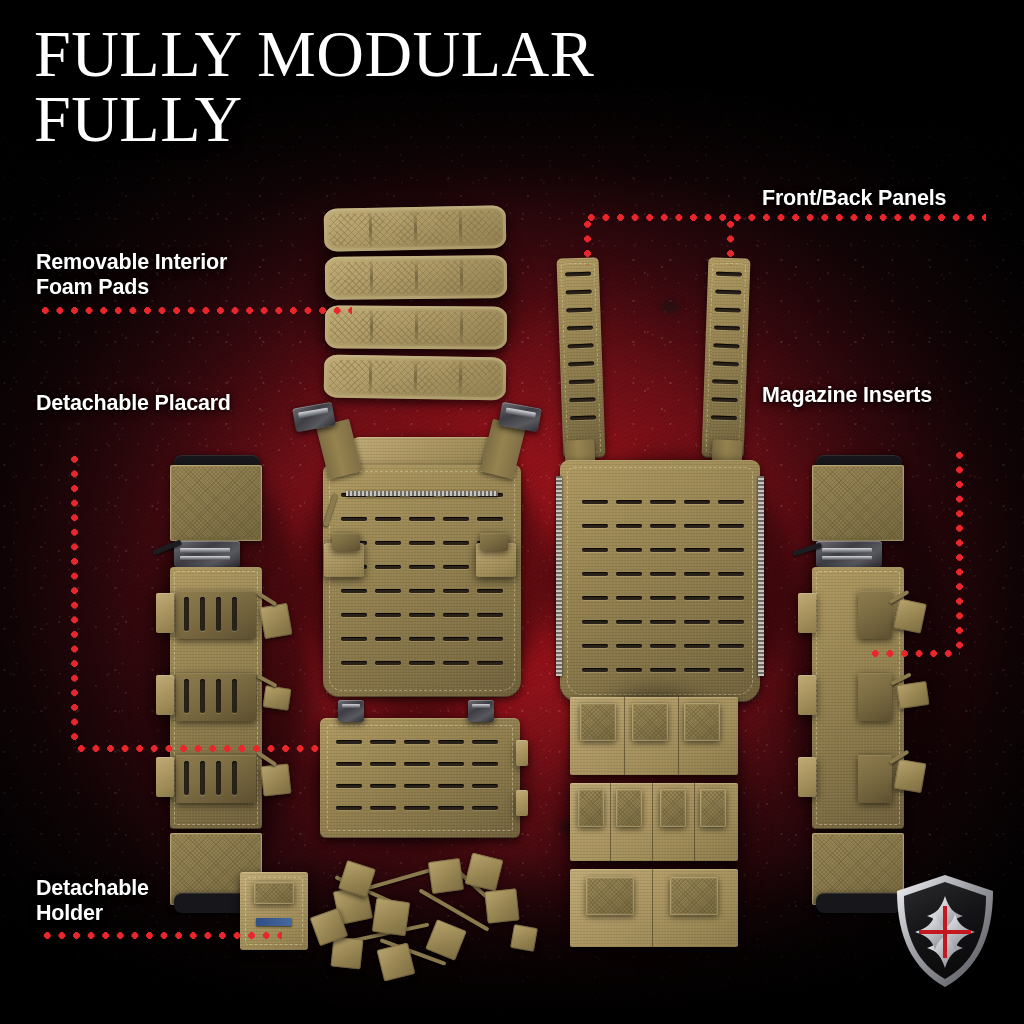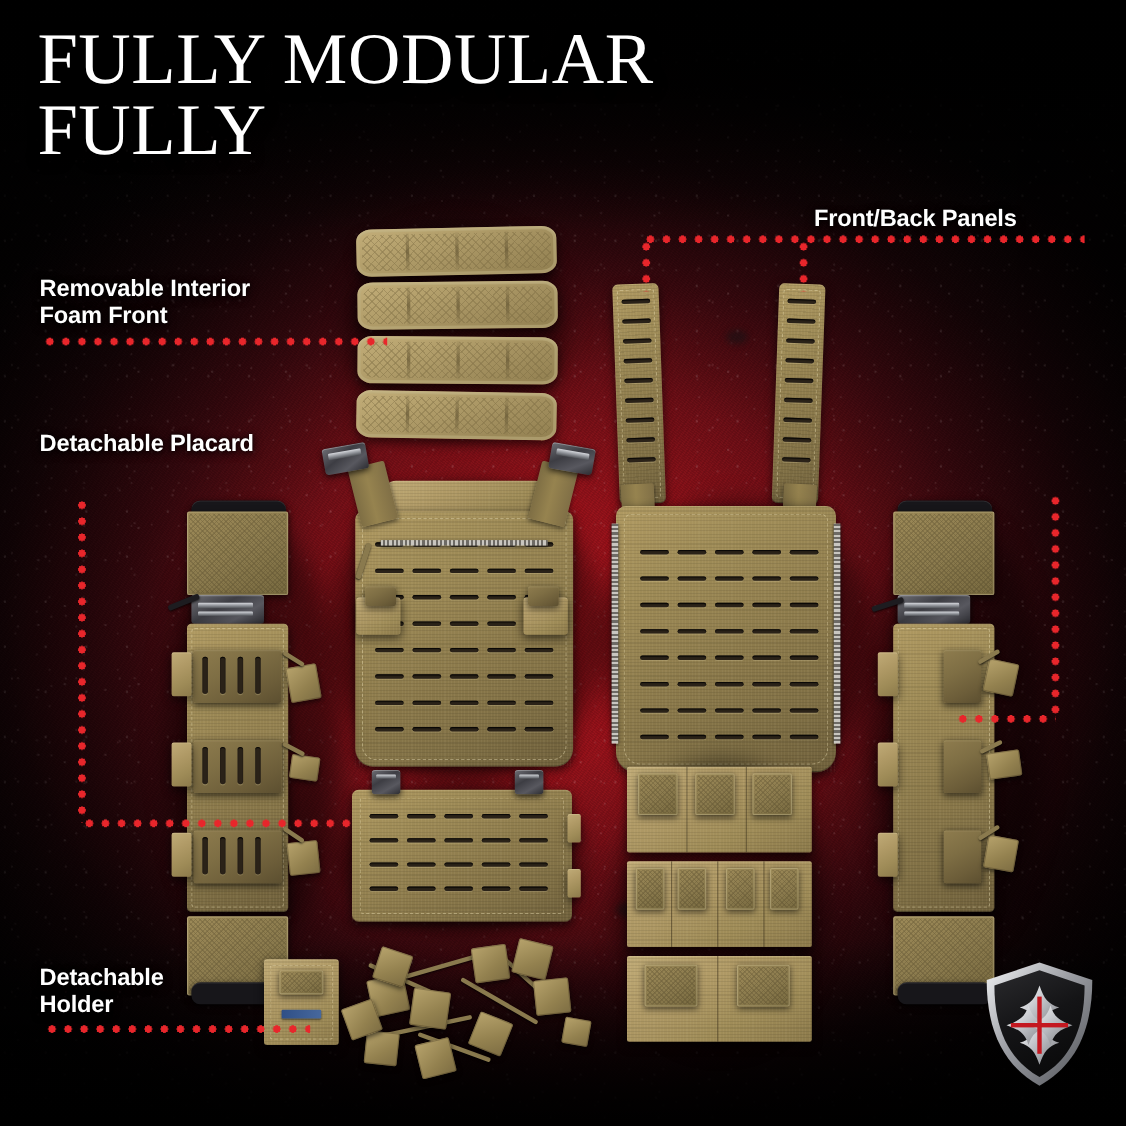--- a/index.html
+++ b/index.html
@@ -558,37 +558,38 @@
 
   <div class="dot-h" style="left:584px;top:214px;width:402px;"></div>
   <div class="dot-v" style="left:584px;top:217px;height:48px;"></div>
   <div class="dot-v" style="left:727px;top:217px;height:48px;"></div>
 
   <div class="dot-v" style="left:956px;top:448px;height:205px;"></div>
   <div class="dot-h" style="left:868px;top:650px;width:92px;"></div>
 
   <div class="callout" style="left:36px;top:250px;">
     <span>Removable Interior</span>
-    <span>Foam Front</span>
+    <span>Foam Pads</span>
   </div>
 
   <div class="callout" style="left:36px;top:391px;">
     <span>Detachable Placard</span>
   </div>
 
   <div class="callout" style="left:36px;top:876px;">
     <span>Detachable</span>
     <span>Holder</span>
   </div>
 
-  <div class="callout right" style="left:740px;top:186px;">
+  <div class="callout right" style="left:762px;top:186px;">
     <span>Front/Back Panels</span>
   </div>
 
   <div class="callout right" style="left:762px;top:383px;">
+    <span>Magazine Inserts</span>
   </div>
 
   <div class="logo">
     <svg viewBox="0 0 104 118" width="104" height="118" xmlns="http://www.w3.org/2000/svg">
       <defs>
         <linearGradient id="shieldEdge" x1="0" y1="0" x2="1" y2="1">
           <stop offset="0%" stop-color="#f2f3f5"></stop>
           <stop offset="45%" stop-color="#9b9da3"></stop>
           <stop offset="100%" stop-color="#4e5055"></stop>
         </linearGradient>

